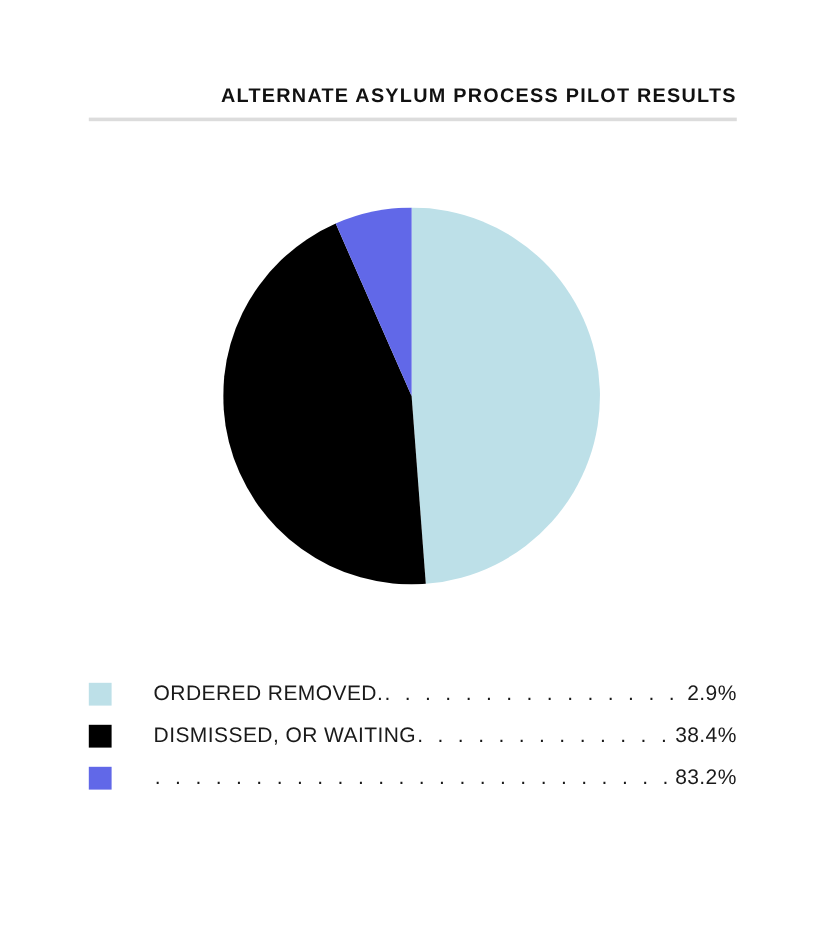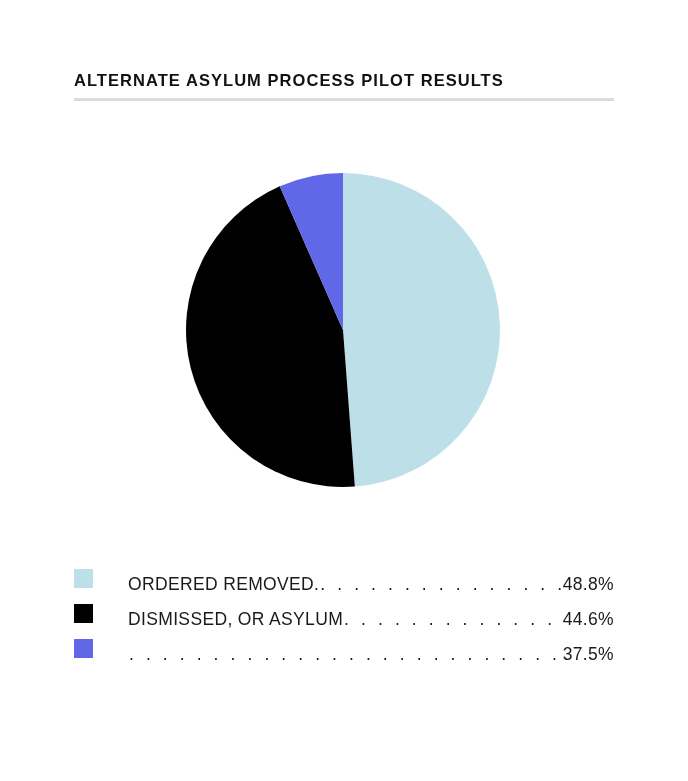--- a/index.html
+++ b/index.html
@@ -30,20 +30,21 @@
     left: 74px;
     top: 71px;
     width: 540px;
     font-size: 16.5px;
     font-weight: bold;
     letter-spacing: 1.05px;
     text-transform: uppercase;
     color: #111111;
     line-height: 1.15;
     white-space: nowrap;
+    text-align: right;
   }
 
   .title-rule {
     position: absolute;
     left: 74px;
     top: 98px;
     width: 540px;
     height: 3px;
     background: #dcdcdc;
   }
@@ -83,21 +84,21 @@
     height: 19px;
   }
 
   .legend-lines {
     margin-left: 54px;
     width: 486px;
   }
 
   .legend-line {
     display: flex;
-    align-items: flex-end;
+    align-items: center;
     width: 486px;
     height: 35px;
     font-size: 17.5px;
     letter-spacing: 0.35px;
     color: #1a1a1a;
     white-space: nowrap;
   }
 
   .legend-label {
     flex: 0 0 auto;
@@ -144,39 +145,39 @@
   </div>
 
   <div class="legend">
     <div id="legend-rows">
         <div class="legend-row">
           <span class="swatch" style="background: rgb(189, 224, 232); top: 9px;"></span>
           <div class="legend-lines">
             <div class="legend-line">
               <span class="legend-label">ORDERED REMOVED.</span>
               <span class="leader"></span>
-              <span class="legend-value">48.8%</span>
+              <span class="legend-value">2.9%</span>
             </div>
           </div>
         </div>
         <div class="legend-row">
           <span class="swatch" style="background: rgb(0, 0, 0); top: 9px;"></span>
           <div class="legend-lines">
             <div class="legend-line">
-              <span class="legend-label">DISMISSED, OR ASYLUM</span>
+              <span class="legend-label">DISMISSED, OR WAITING</span>
               <span class="leader"></span>
-              <span class="legend-value">44.6%</span>
+              <span class="legend-value">38.4%</span>
             </div>
           </div>
         </div>
         <div class="legend-row">
           <span class="swatch" style="background: rgb(97, 104, 232); top: 9px;"></span>
           <div class="legend-lines">
             <div class="legend-line">
               <span class="leader"></span>
-              <span class="legend-value">37.5%</span>
+              <span class="legend-value">83.2%</span>
             </div>
           </div>
         </div>
       </div>
   </div>
 
 </div>
 
 </body></html>

